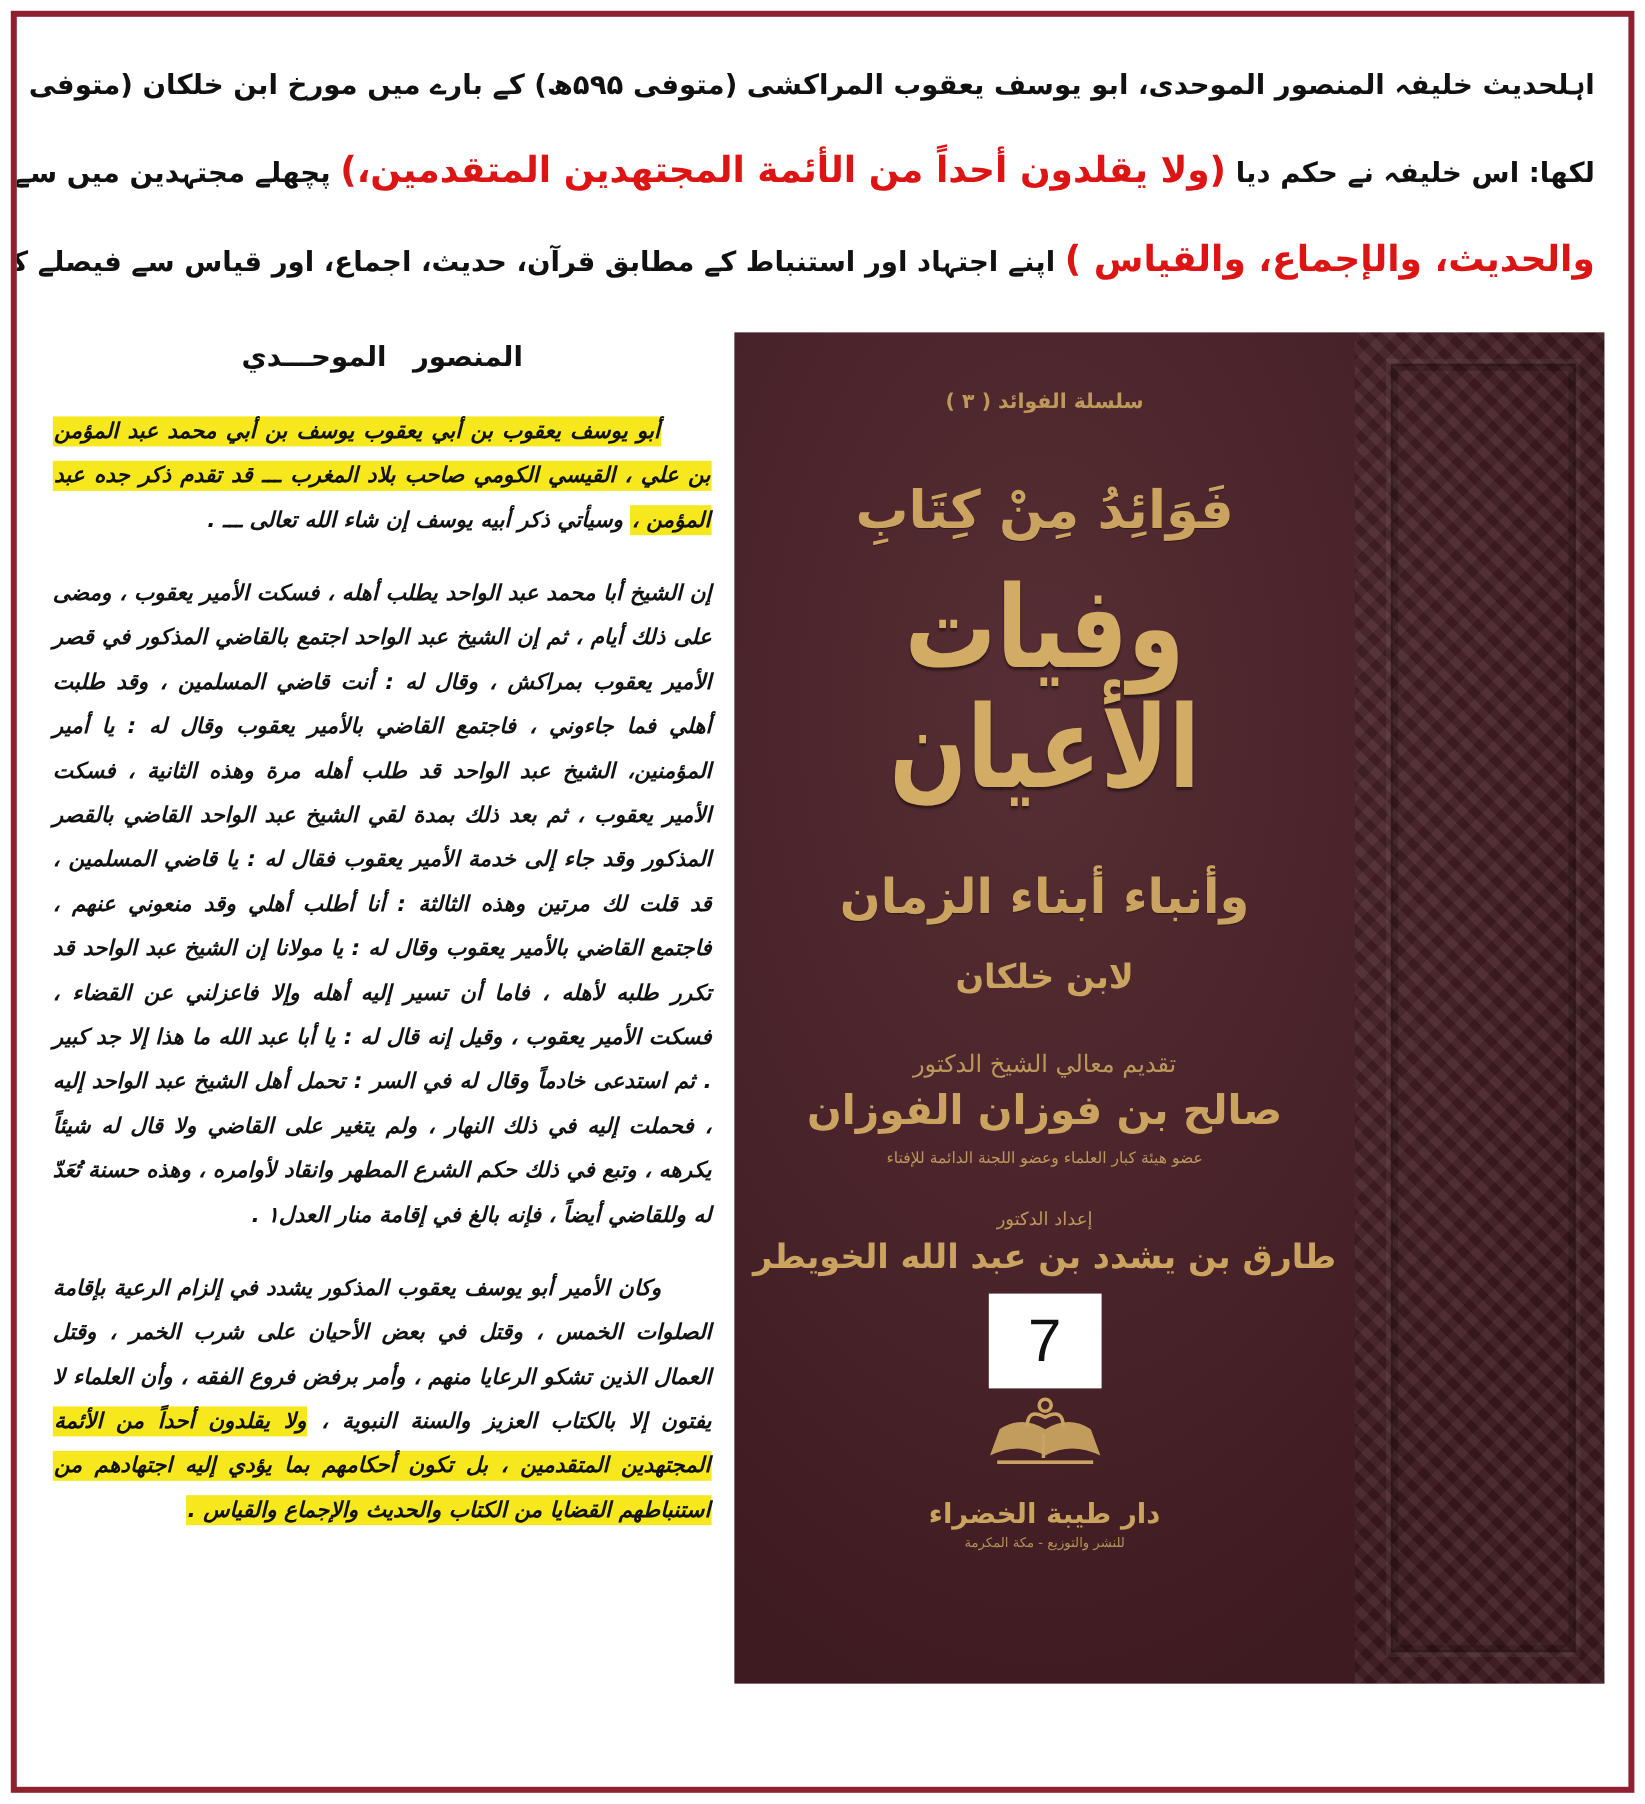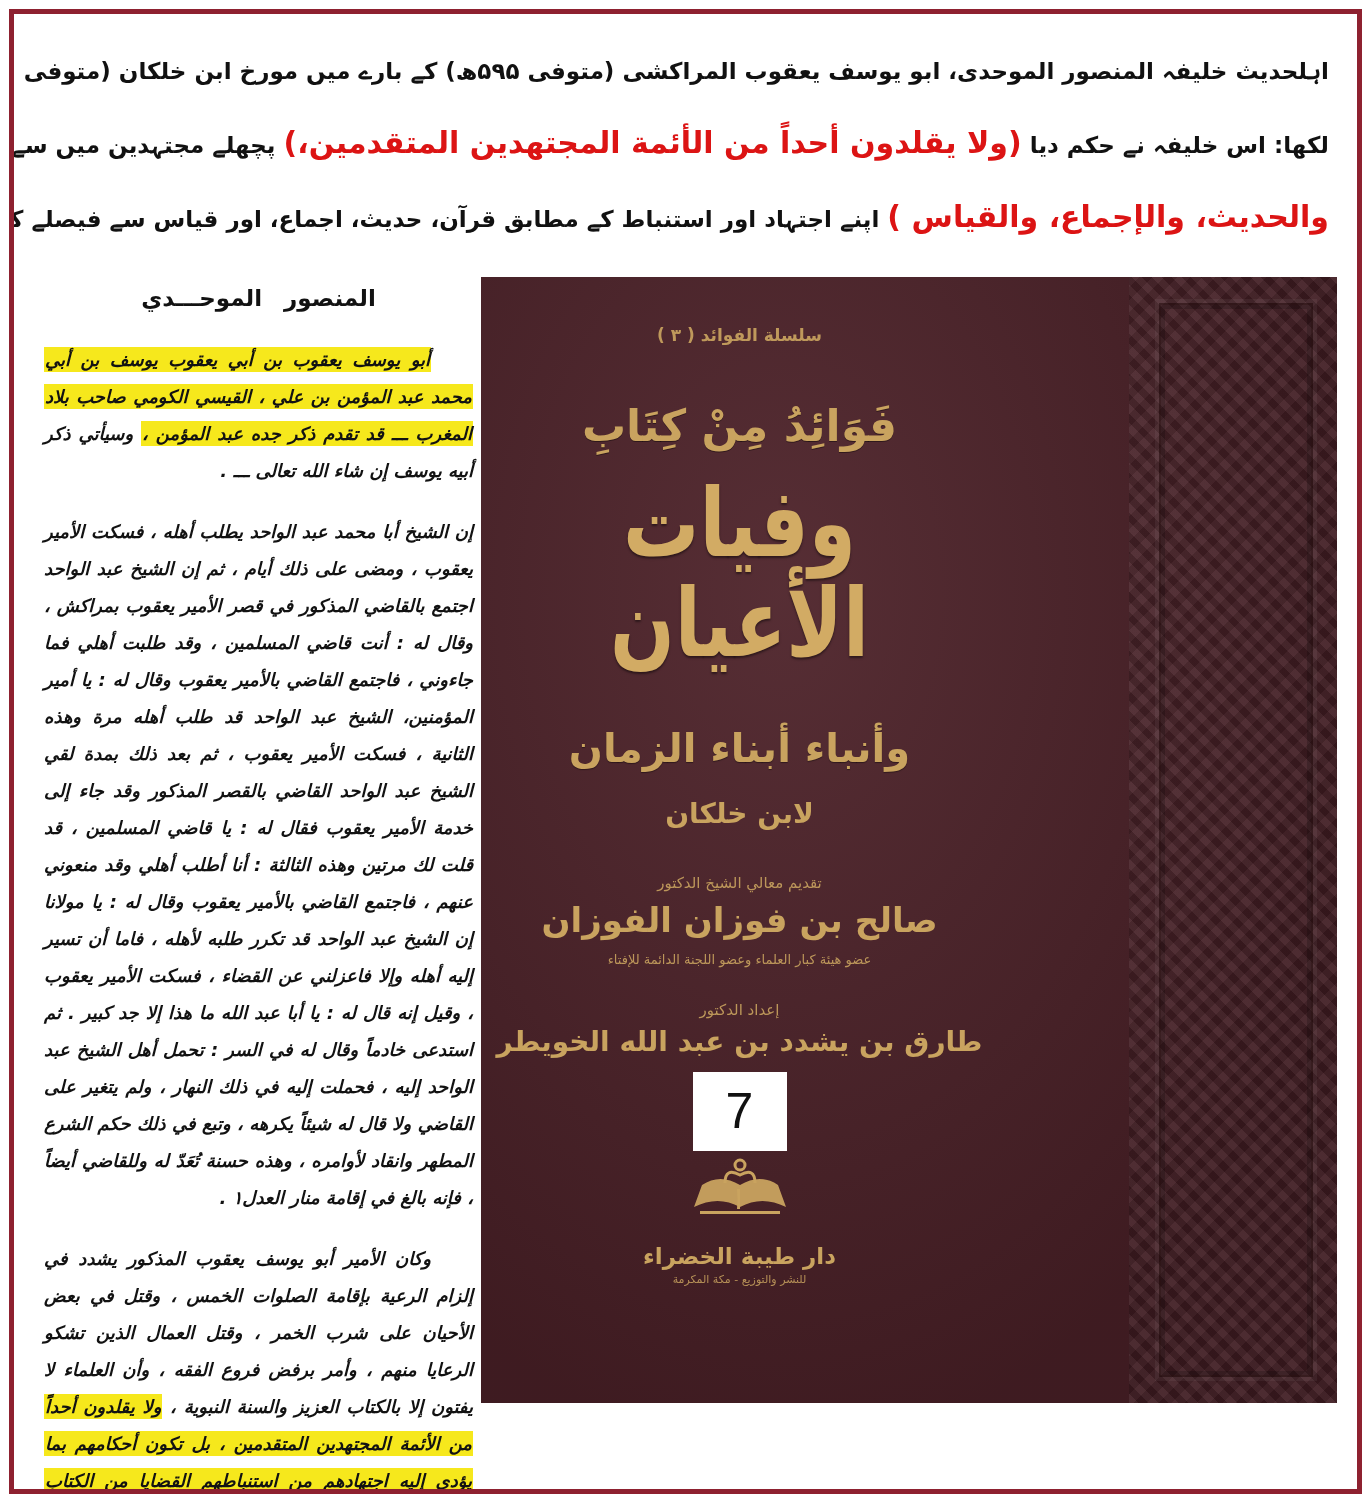--- a/index.html
+++ b/index.html
@@ -84,23 +84,23 @@
   .indent{text-indent:42px;}
   .hl{
     background:var(--highlight-yellow);
     box-decoration-break:clone;
     -webkit-box-decoration-break:clone;
     padding:2px 1px;
   }
   
   .book-cover{
     position:relative;
-    width:856px;
+    width:725px;
     height:1126px;
-    margin-left:2px;
+    margin-left:13px;
     background:
       radial-gradient(ellipse at 35% 28%, rgba(255,255,255,.06), rgba(0,0,0,.18) 75%),
       var(--cover-bg);
     color:var(--cover-gold);
     direction:rtl;
     overflow:hidden;
     flex-shrink:0;
     text-decoration:underline;
   }
   .cover-band{
@@ -121,21 +121,21 @@
   }
   .cov-series{font-size:17px;margin-top:48px;font-weight:700;letter-spacing:1px;opacity:.92;}
   .cov-kicker{font-size:44px;font-weight:700;margin-top:55px;text-shadow:0 1px 0 rgba(0,0,0,.4);}
   .cov-main{
     font-size:76px;font-weight:700;line-height:1.05;margin-top:42px;
     color:#d2ab64;text-shadow:0 2px 2px rgba(0,0,0,.45);
     transform:scaleY(1.25);
   }
   .cov-sub{font-size:40px;font-weight:700;margin-top:72px;text-shadow:0 1px 1px rgba(0,0,0,.4);}
   .cov-author{font-size:28px;font-weight:700;margin-top:26px;}
-  .cov-pres-label{font-size:15px;margin-top:44px;opacity:.9;}
+  .cov-pres-label{font-size:20px;margin-top:44px;opacity:.9;}
   .cov-pres-name{font-size:34px;font-weight:700;margin-top:8px;}
   .cov-pres-role{font-size:13px;margin-top:12px;opacity:.9;}
   .cov-prep-label{font-size:15px;margin-top:34px;opacity:.9;}
   .cov-prep-name{font-size:28px;font-weight:700;margin-top:6px;}
   .cov-badge{
     width:94px;height:79px;background:#ffffff;margin-top:14px;
     display:flex;align-items:center;justify-content:center;
     color:#111;font-size:50px;font-family:"Liberation Sans",sans-serif;
   }
   .cov-logo{margin-top:4px;line-height:0;}

